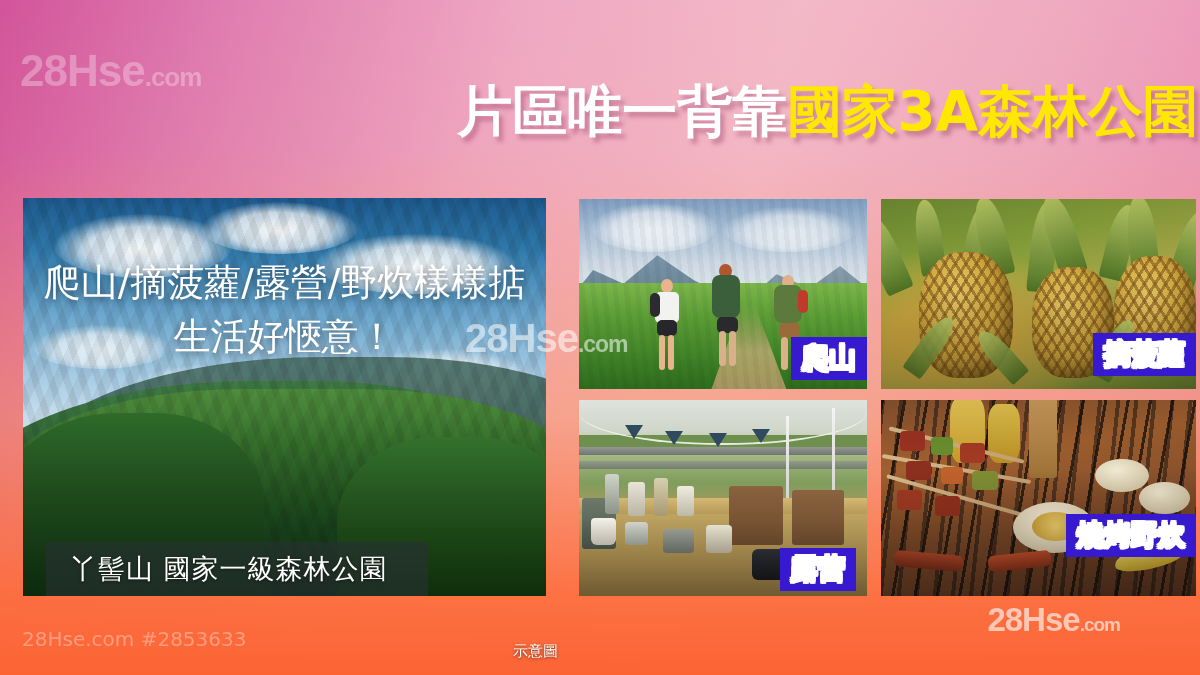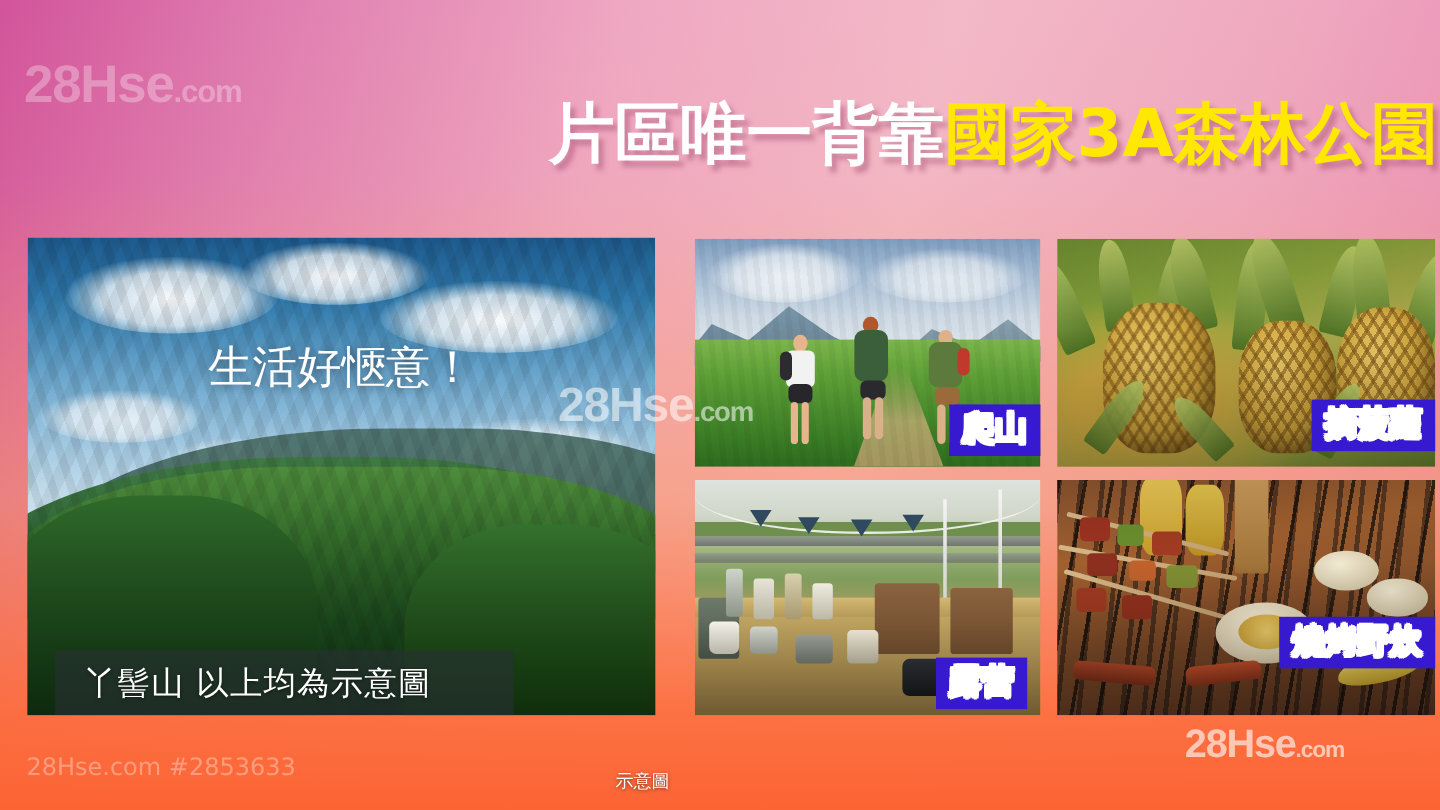--- a/index.html
+++ b/index.html
@@ -261,21 +261,21 @@
   .main-caption .l1 {
     font-size: 37px;
     font-weight: 500;
     color: #ffffff;
     letter-spacing: 0px;
     text-shadow: 0 2px 7px rgba(0,0,0,0.42);
     white-space: nowrap;
     font-family: "DejaVu Sans","Liberation Sans",sans-serif;
   }
   .main-caption .l2 {
-    margin-top: 23px;
+    margin-top: 4px;
     font-size: 37px;
     font-weight: 500;
     color: #ffffff;
     text-shadow: 0 2px 7px rgba(0,0,0,0.42);
     font-family: "DejaVu Sans","Liberation Sans",sans-serif;
   }
 
   .caption-bar {
     position: absolute;
     left: 23px; bottom: 0;
@@ -407,25 +407,26 @@
       <div class="m-ridge" style="top:40%;height:30%;background:linear-gradient(180deg,#4a6f68,#2f5243);opacity:.9;"></div>
       <div class="m-ridge" style="top:46%;left:-14%;height:34%;background:linear-gradient(180deg,#3f7a44,#24562c);"></div>
       <div class="m-fore"></div>
       <div class="m-texture"></div>
       <div style="position:absolute;left:-6%;bottom:0;width:52%;height:46%;background:linear-gradient(180deg,#2f6a2a,#123a13);border-radius:46% 40% 0 0/60% 50% 0 0;"></div>
       <div style="position:absolute;right:-8%;bottom:0;width:48%;height:40%;background:linear-gradient(180deg,#36752f,#15400f);border-radius:40% 46% 0 0/54% 60% 0 0;"></div>
       <div style="position:absolute;inset:0;background:linear-gradient(180deg,rgba(0,0,0,0) 55%,rgba(0,0,0,0.28) 100%);"></div>
     </div>
 
     <div class="caption-bar">
-      <span>丫髻山  以上均為示意圖</span>
+      <span>丫髻山  國家一級森林公園</span>
     </div>
   </div>
 
   <div class="main-caption">
+    <div class="l1">爬山/摘菠蘿/露營/野炊樣樣掂</div>
     <div class="l2">生活好愜意！</div>
   </div>
 
   <div class="illus-note">示意圖</div>
 
   <div class="photo-tl">
     <div class="scene">
       <div class="h-sky"></div>
       <div class="cloud" style="left:4%;top:2%;width:44%;height:26%;opacity:.8;"></div>
       <div class="cloud" style="left:50%;top:4%;width:46%;height:24%;opacity:.7;"></div>

